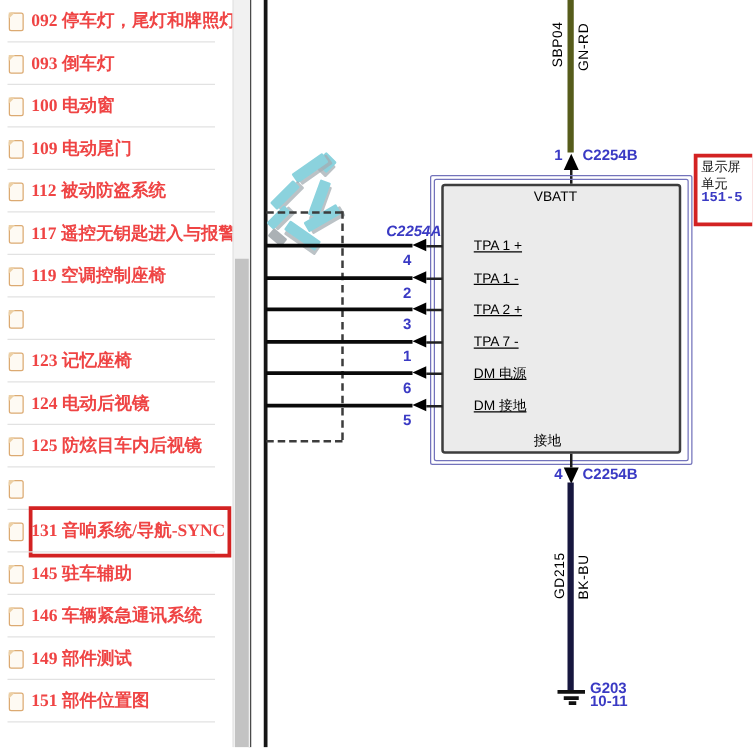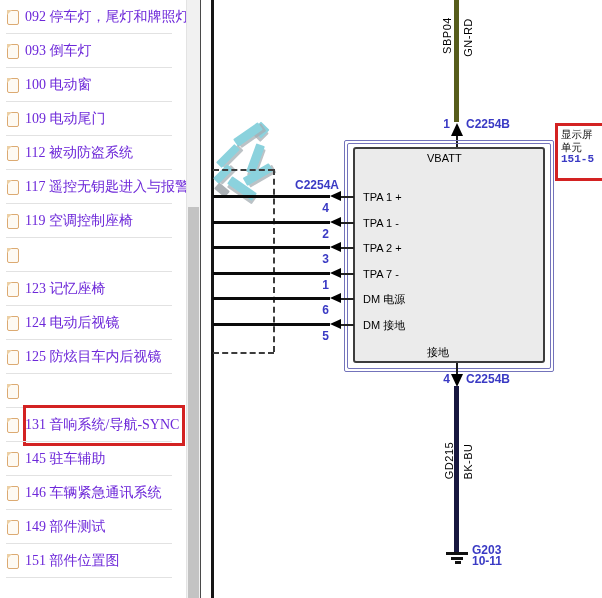--- a/index.html
+++ b/index.html
@@ -10,21 +10,21 @@
   }
 
   
   .sidebar {
     position:absolute; left:0; top:0; width:199px; height:598px;
     background:#fff; border-right:2px solid #4a4a4a;
   }
   .sb-row {
     position:relative; height:34px; display:flex; align-items:center;
     padding-left:7px; font-family:"Liberation Serif","DejaVu Serif",serif;
-    font-size:14px; color:#6d28d9; white-space:nowrap; cursor:pointer;
+    font-size:14px; color:#ef4444; white-space:nowrap; cursor:pointer;font-weight:bold;
   }
   .sb-row::after {
     content:""; position:absolute; left:6px; bottom:0; width:166px;
     border-bottom:1px solid #e2e2e2;
   }
   .doc-icon {
     flex:0 0 auto; width:10px; height:13px; border:1.5px solid #dcaa72;
     border-radius:2px; background:#fefaf3; margin-right:6px; position:relative;
   }
   .doc-icon::before {
@@ -67,21 +67,21 @@
   .arrow-up   { position:absolute; width:0; height:0; border-bottom:13px solid #000;
                 border-left:6px solid transparent; border-right:6px solid transparent; }
   .arrow-down { position:absolute; width:0; height:0; border-top:13px solid #000;
                 border-left:6px solid transparent; border-right:6px solid transparent; }
   .pin-row { position:absolute; left:0; width:391px; height:0; }
   .wire-h { position:absolute; left:2px; top:-2px; width:117px; height:3px; background:#0a0a0a; }
   .arrow-left { position:absolute; left:119px; top:-6px; width:0; height:0;
                 border-right:11px solid #000; border-top:5px solid transparent; border-bottom:5px solid transparent; }
   .wire-thin { position:absolute; left:130px; top:-1px; width:13px; height:1.5px; background:#222; }
   .pin-num { position:absolute; left:88px; top:4px; width:30px; text-align:right; }
-  .pin-label { position:absolute; left:152px; top:-7px; line-height:14px; }
+  .pin-label { position:absolute; left:168px; top:-7px; line-height:14px;text-decoration:underline; }
 
   
   .dash-v  { position:absolute; left:62px; top:169px; height:183px; width:0; border-left:2px dashed #3c3c3c; }
   .dash-h1 { position:absolute; left:2px; top:169px; width:61px; height:0; border-top:2px dashed #3c3c3c; }
   .dash-h2 { position:absolute; left:2px; top:352px; width:61px; height:0; border-top:2px dashed #3c3c3c; }
 
   
   .gnd { position:absolute; background:#111; height:2.5px; }
 
   
@@ -206,21 +206,21 @@
     <div class="arrow-up" style="left:240px; top:123px;"></div>
     <div class="stub" style="left:245px; top:136px; height:11px;"></div>
     <div class="abs blu txt-r" style="left:215px; top:117px; width:24px;">1</div>
     <div class="abs blu" style="left:255px; top:117px;">C2254B</div>
 
     <div class="box-outer"></div>
     <div class="box-inner"></div>
     <div class="abs lab txt-c" style="left:216px; top:152px; width:60px;">VBATT</div>
     <div class="abs lab txt-c" style="left:216px; top:345px; width:60px;">接地</div>
 
-    <div class="abs blu txt-r" style="left:62px; top:178px; width:66px;">C2254A</div>
+    <div class="abs blu txt-r" style="left:76px; top:178px; width:66px;font-style:italic;">C2254A</div>
 
     <div id="pin-rows">
         <div class="pin-row" style="top: 197px;">
     <div class="wire-h"></div>
     <div class="arrow-left"></div>
     <div class="wire-thin"></div>
     <div class="pin-num blu">4</div>
     <div class="pin-label lab">TPA 1 +</div>
   </div>
         <div class="pin-row" style="top: 223px;">

